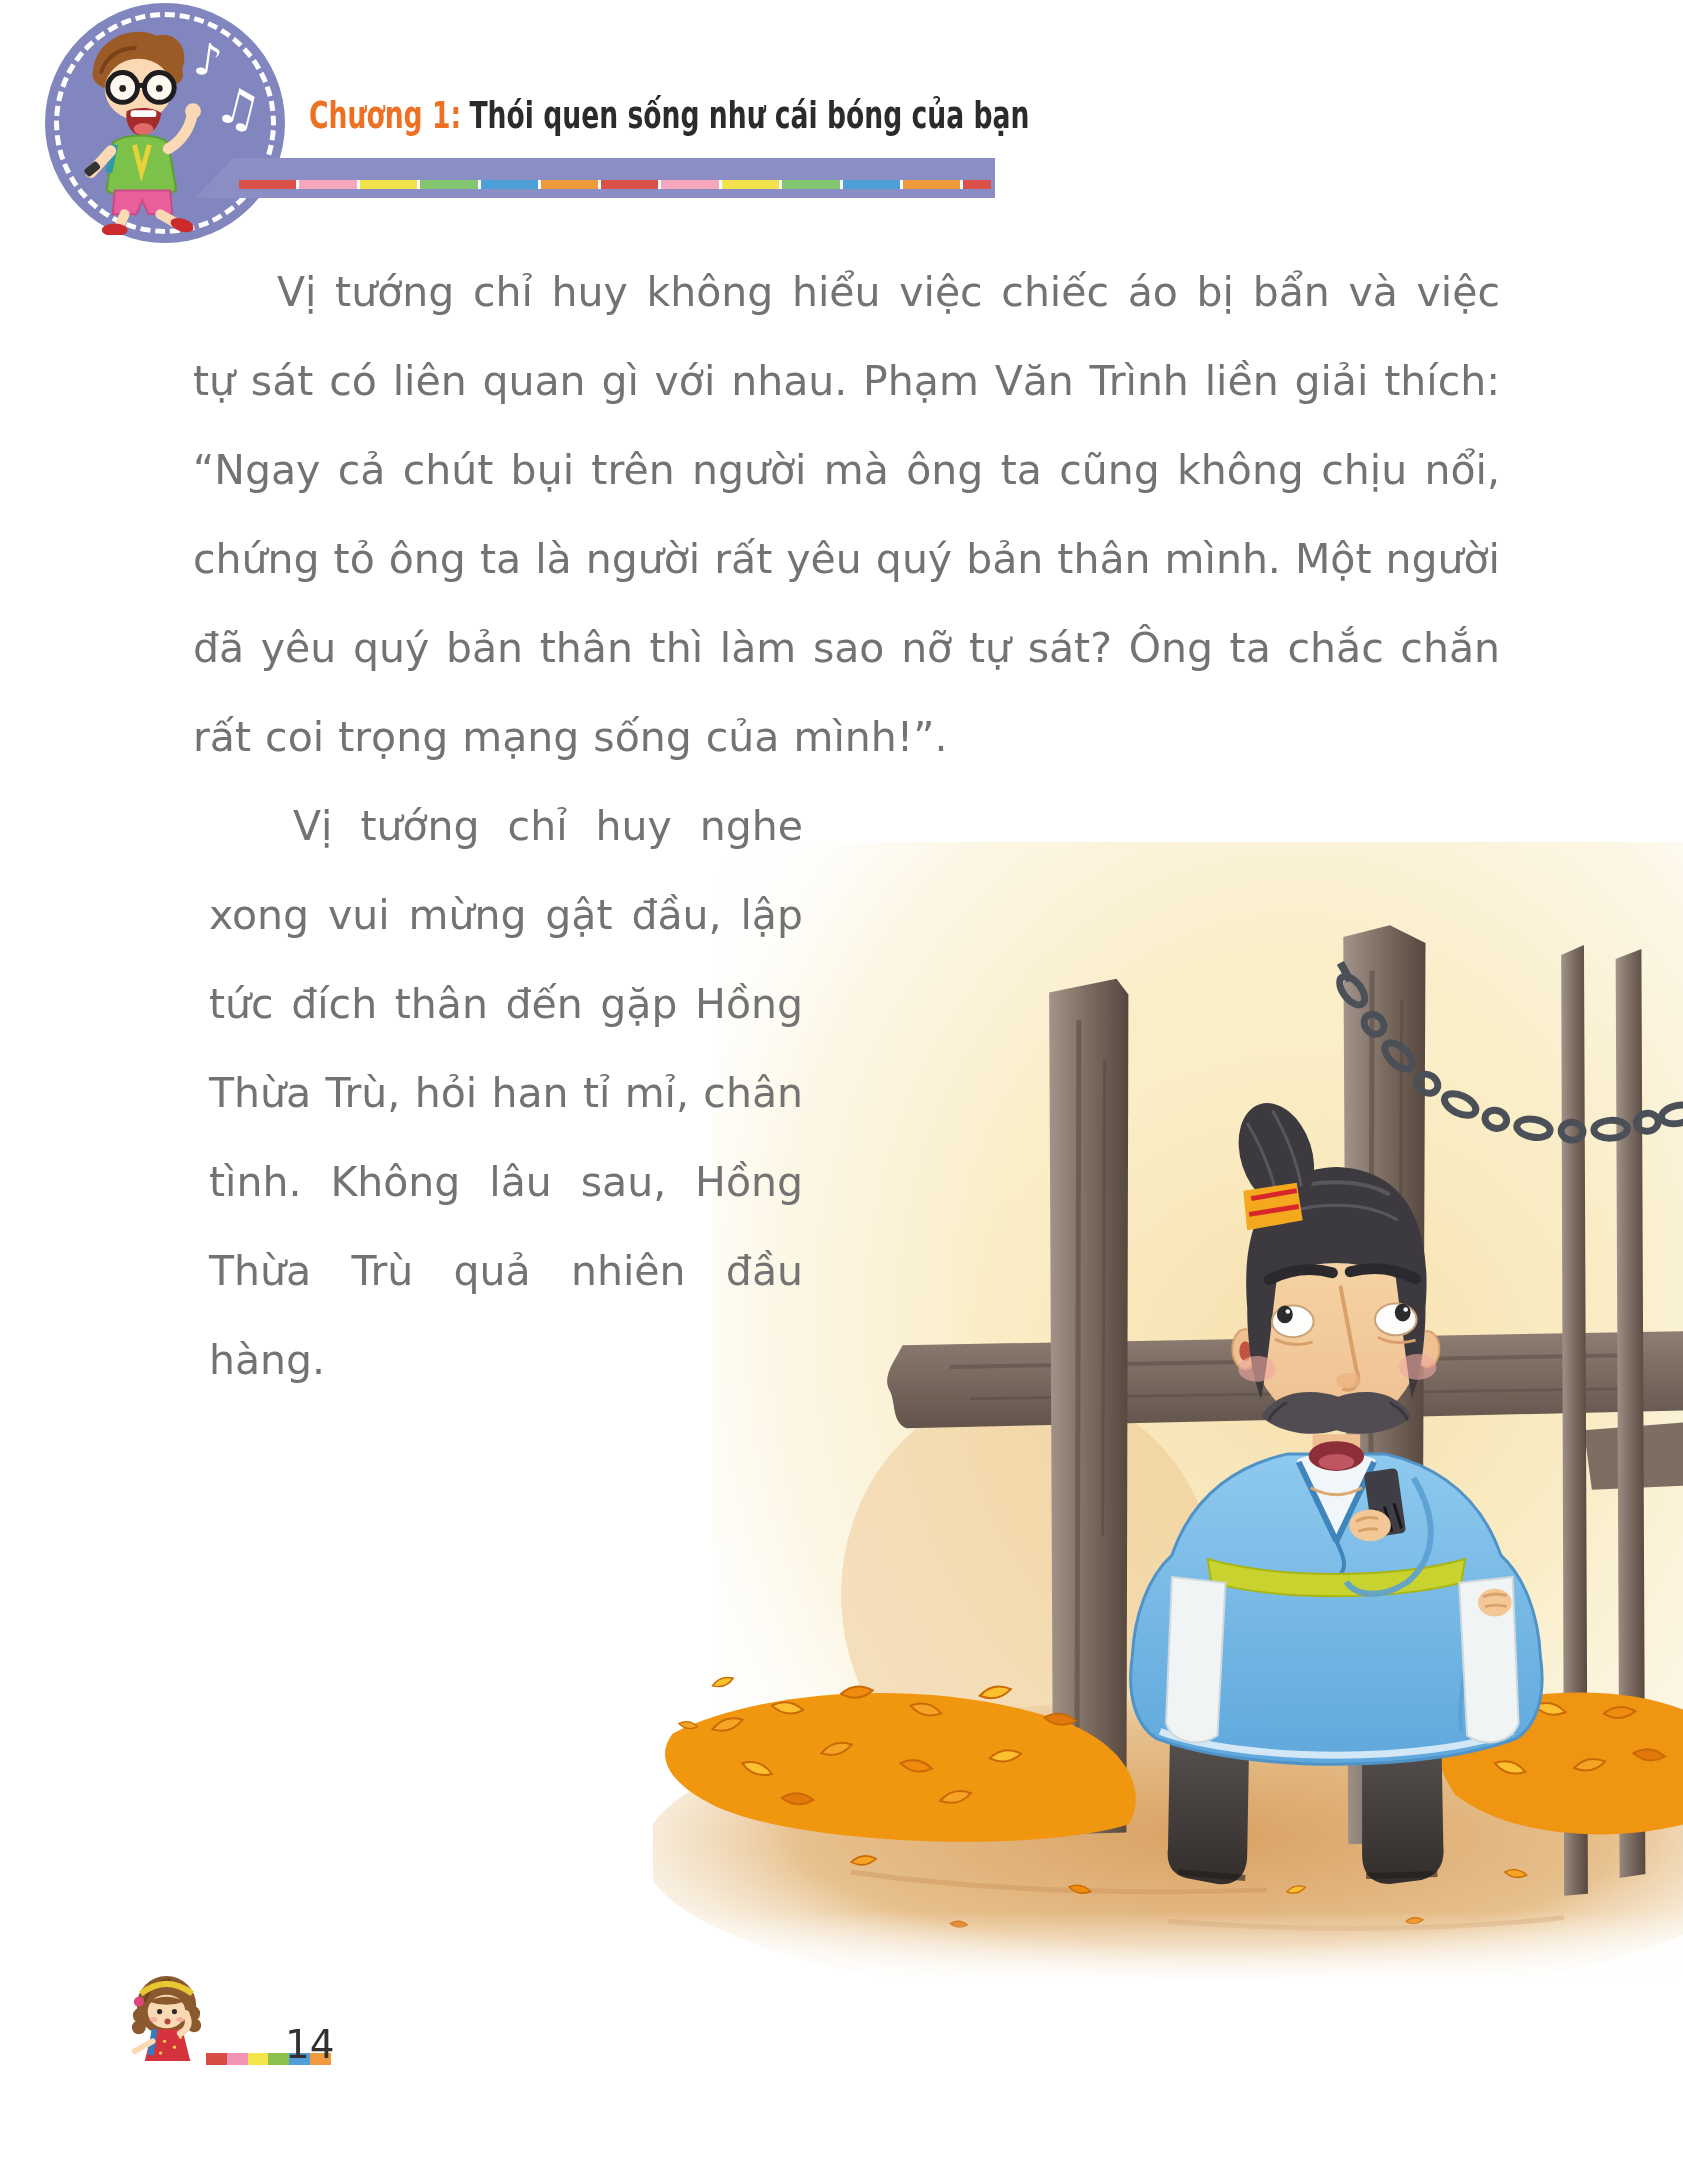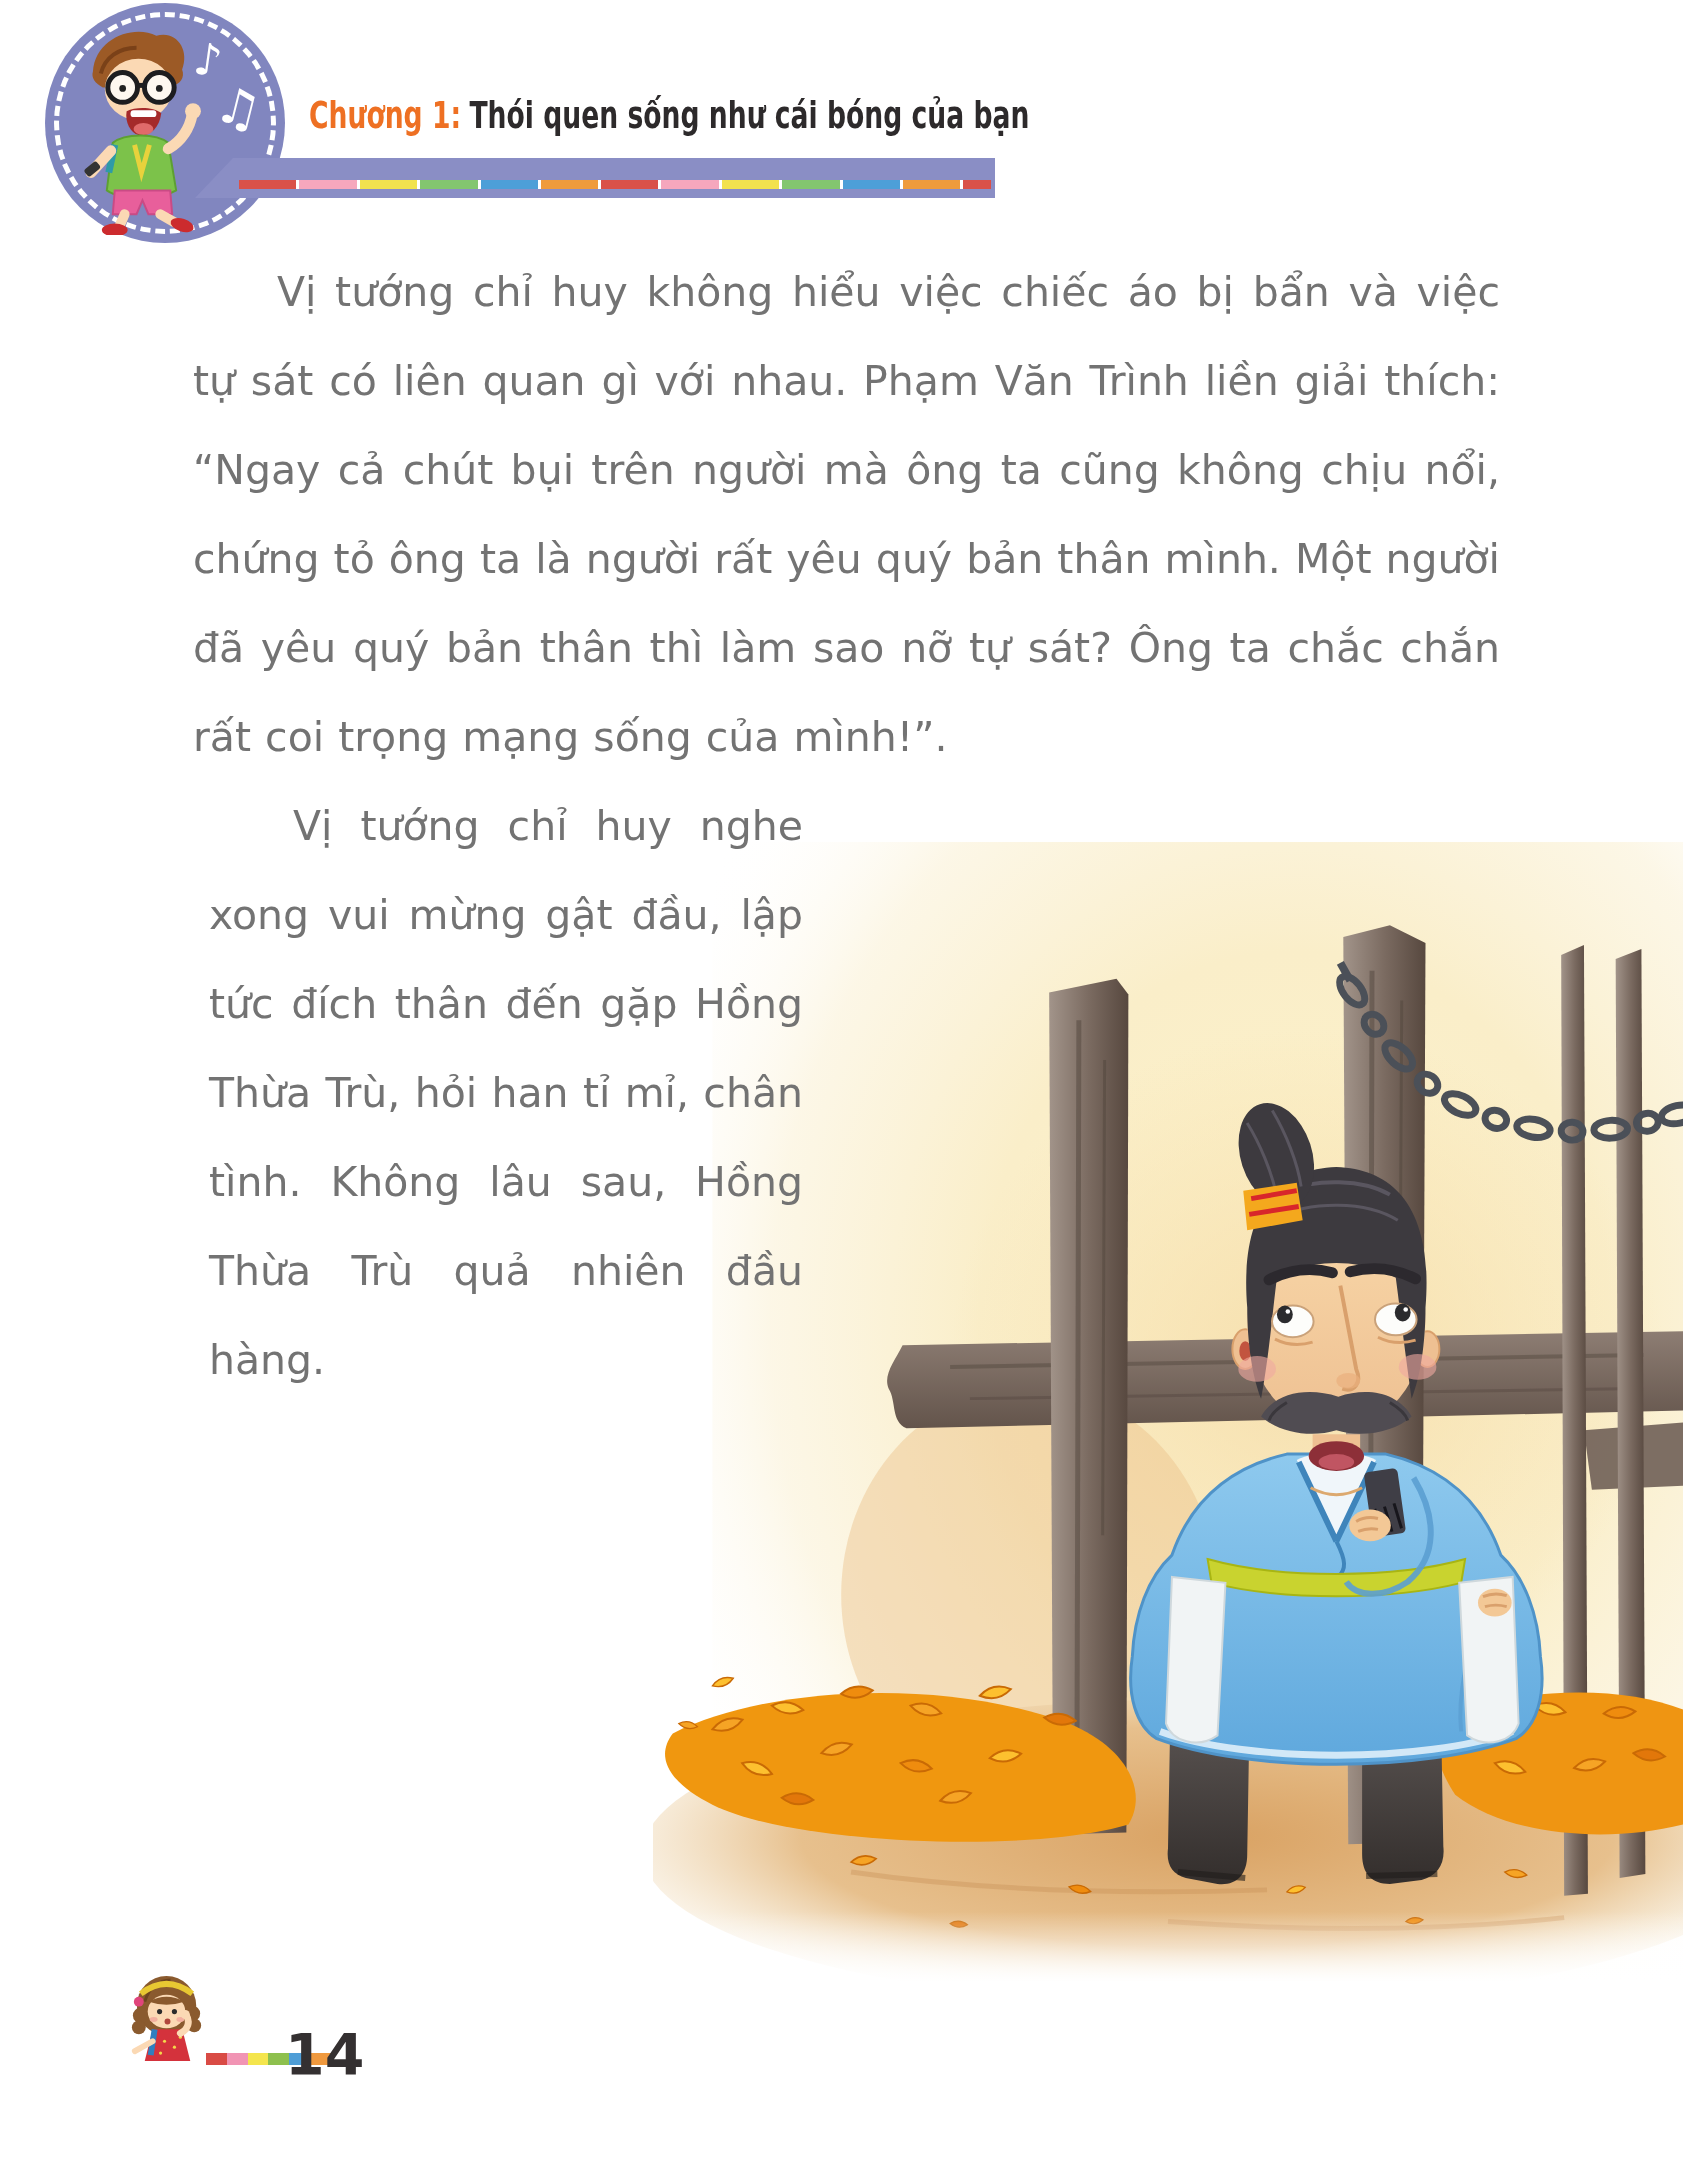--- a/index.html
+++ b/index.html
@@ -53,21 +53,21 @@
   .illus{position:absolute;left:653px;top:842px;z-index:1;}
   
   .girl-svg{position:absolute;left:121px;top:1962px;z-index:2;}
   .footer-stripe{
     position:absolute;left:206px;top:2053px;width:125px;height:12px;
     background:linear-gradient(90deg,
       #d94b45 0 21px,#f194b4 21px 42px,#f4e54d 42px 62px,
       #8ec04e 62px 83px,#4f9ed7 83px 104px,#f0993e 104px 125px);
   }
   .page-num{
-    position:absolute;left:285px;top:2022px;font-size:57px;color:#343031;font-weight:bold;
+    position:absolute;left:285px;top:2022px;font-size:39px;color:#343031;
   }
 </style>
 </head>
 <body>
 
 <div class="page">
 
   <div class="mascot-circle"></div>
 
   <svg class="boy-svg" width="149" height="213" viewBox="0 0 150 215">

